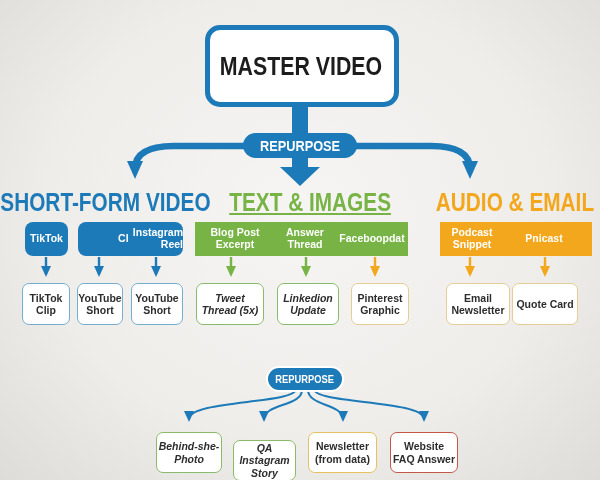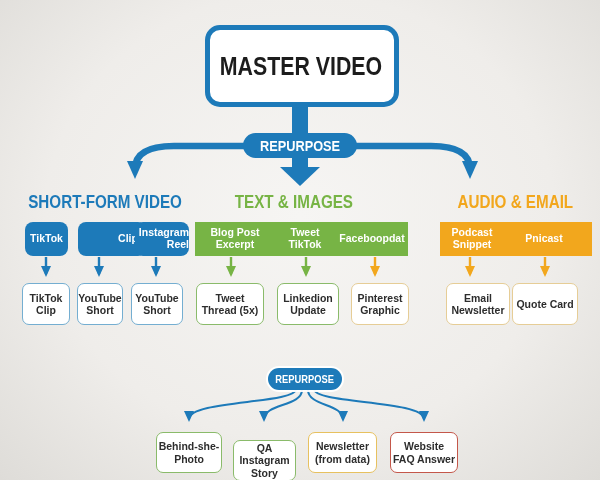--- a/index.html
+++ b/index.html
@@ -23,36 +23,36 @@
   .pill{
     background:#1d7ab9;color:#ffffff;font-weight:700;
     display:flex;align-items:center;justify-content:center;
   }
   .pill-top{left:243px;top:133px;width:114px;height:25px;border-radius:13px;font-size:15px;}
   .pill-bottom{left:268px;top:368px;width:74px;height:22px;border-radius:12px;font-size:11px;
     box-shadow:0 0 0 2px rgba(255,255,255,0.95);}
   .pill-label{transform:scaleX(0.85);white-space:nowrap;}
   
   .section-header{
-    top:191px;height:22px;font-weight:700;font-size:19px;text-align:center;
+    top:191px;height:22px;font-weight:700;font-size:26px;text-align:center;
     display:flex;align-items:center;justify-content:center;
   }
   .section-header span{transform:scaleX(0.8);white-space:nowrap;}
   .hdr-video{left:15px;width:180px;color:#1d7ab9;}
-  .hdr-text{left:204px;width:180px;color:#77b445;}
+  .hdr-text{left:220px;width:180px;color:#77b445;text-decoration:underline;}
   .hdr-audio{left:420px;width:190px;color:#f2a71d;}
   
   .src{
     top:222px;height:34px;color:#ffffff;font-weight:700;font-size:10.5px;line-height:1.1;
     display:flex;align-items:center;justify-content:center;text-align:right;border-radius:8px;
   }
   .src-blue{background:#1d7ab9;}
   .src-tiktok{left:25px;width:43px;}
   .src-clip{left:78px;width:36px;padding-left:32px;}
-  .src-reel{left:129px;width:54px;margin-left:6px;}
+  .src-reel{left:129px;width:54px;}
   .bar{
     top:222px;height:34px;border-radius:0;position:absolute;
   }
   .bar-green{left:195px;width:213px;background:#77b445;}
   .bar-orange{left:440px;width:152px;background:#f2a71d;}
   .bar-label{
     position:absolute;top:0;height:100%;display:flex;align-items:center;justify-content:center;
     color:#ffffff;font-weight:700;font-size:10.5px;line-height:1.1;text-align:center;
   }
   .lbl-blog{left:8px;width:64px;}
@@ -61,21 +61,21 @@
   .lbl-podcast{left:4px;width:56px;}
   .lbl-pnicast{left:78px;width:52px;}
   
   .out{
     top:283px;height:42px;background:#ffffff;border-radius:7px;
     display:flex;align-items:center;justify-content:center;text-align:center;
     font-weight:700;font-size:10.5px;line-height:1.15;color:#2d2d2d;padding:1px;
     box-sizing:border-box;
   }
   .bd-blue{border:1.5px solid #74aed1;}
-  .bd-green{border:1.5px solid #8abb6a;}
+  .bd-green{border:1.5px solid #8abb6a;font-style:italic;}
   .bd-tan{border:1.5px solid #e6cd96;}
   .bd-yellow{border:1.5px solid #e7c15f;}
   .bd-red{border:1.5px solid #c4574a;}
   .out-1{left:22px;width:48px;}
   .out-2{left:77px;width:46px;}
   .out-3{left:131px;width:52px;}
   .out-4{left:196px;width:68px;}
   .out-5{left:277px;width:62px;}
   .out-6{left:351px;width:58px;}
   .out-7{left:438px;width:64px;margin-left:8px;}
@@ -161,21 +161,21 @@
   <div class="abs section-header hdr-audio">
     <span>AUDIO &amp; EMAIL</span>
   </div>
 
   <div class="abs src src-blue src-tiktok">TikTok</div>
   <div class="abs src src-blue src-clip">Clip</div>
   <div class="abs src src-blue src-reel">Instagram Reel</div>
 
   <div class="abs bar bar-green">
     <span class="bar-label lbl-blog">Blog Post Excerpt</span>
-    <span class="bar-label lbl-tweet">Tweet TikTok</span>
+    <span class="bar-label lbl-tweet">Answer Thread</span>
     <span class="bar-label lbl-fb">Faceboopdat</span>
   </div>
 
   <div class="abs bar bar-orange">
     <span class="bar-label lbl-podcast">Podcast Snippet</span>
     <span class="bar-label lbl-pnicast">Pnicast</span>
   </div>
 
   <div class="abs out bd-blue out-1">TikTok Clip</div>
   <div class="abs out bd-blue out-2">YouTube Short</div>

